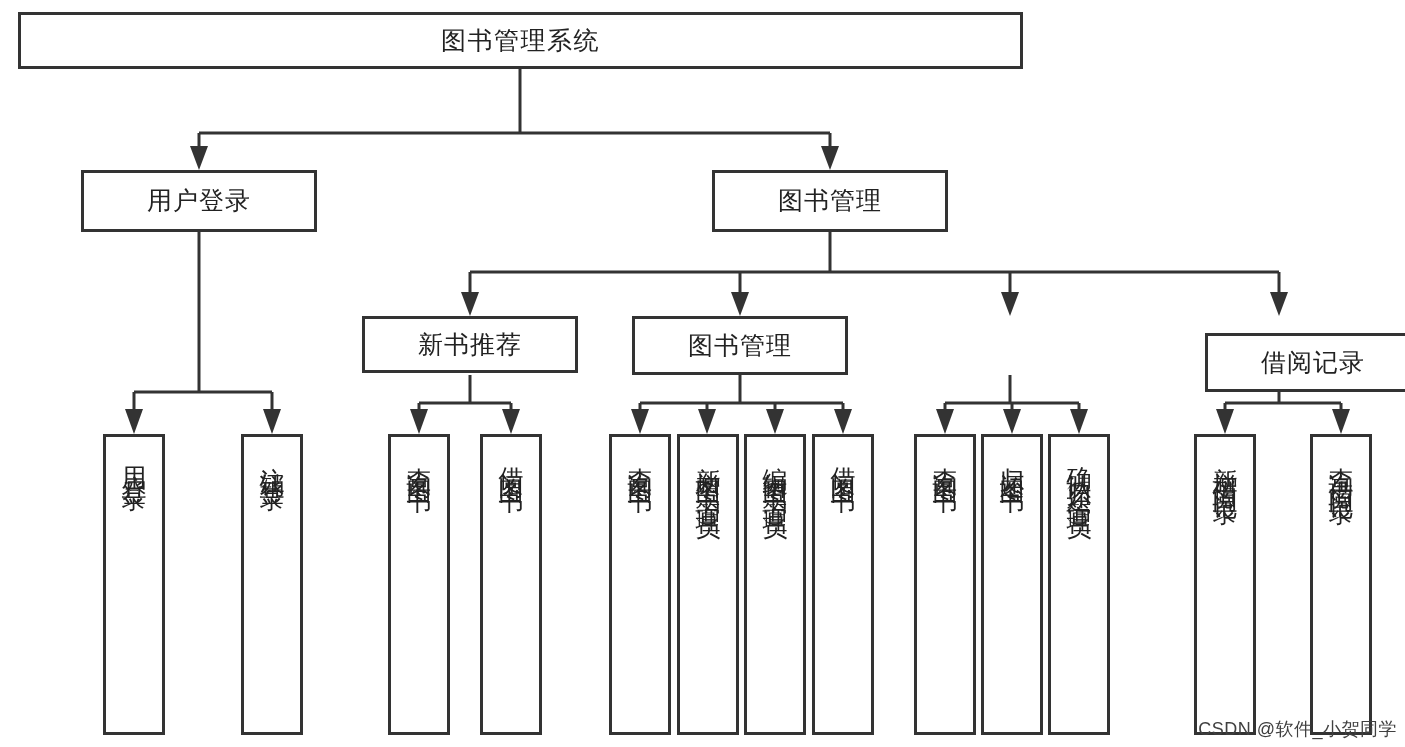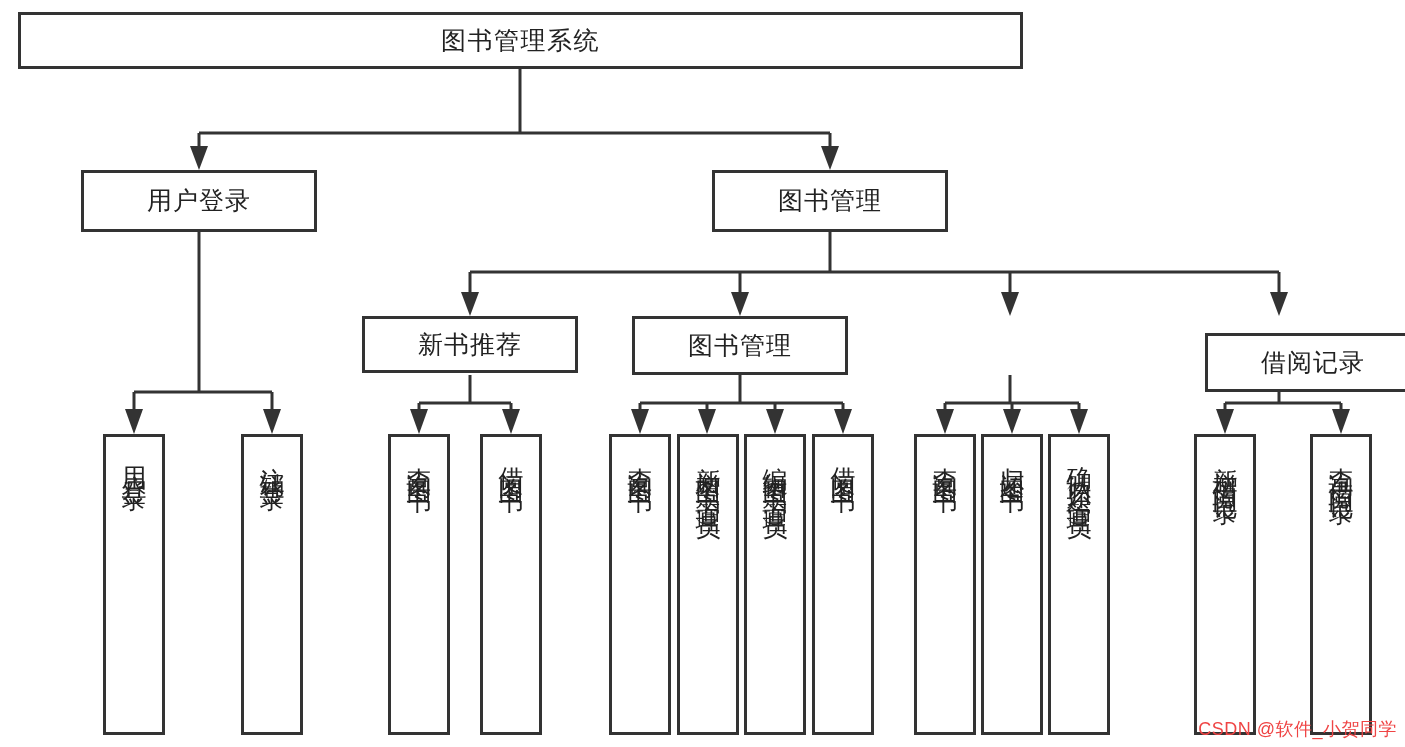--- a/index.html
+++ b/index.html
@@ -80,21 +80,21 @@
     line-height: 1;
     white-space: nowrap;
   }
   
   #watermark {
     position: absolute;
     right: 8px;
     bottom: 6px;
     z-index: 5;
     font-size: 18px;
-    color: #ef4444;
+    color: #404040;
     letter-spacing: 0.5px;
     white-space: nowrap;
     pointer-events: none;
   }
 </style>
 </head>
 <body>
 
 <div id="canvas">
 

